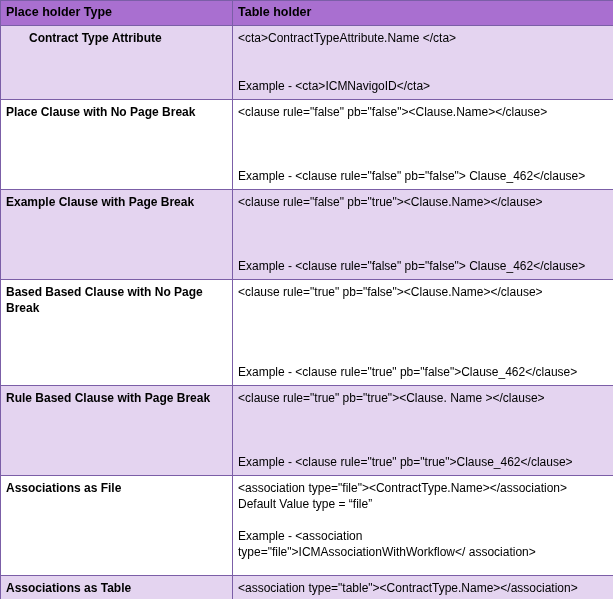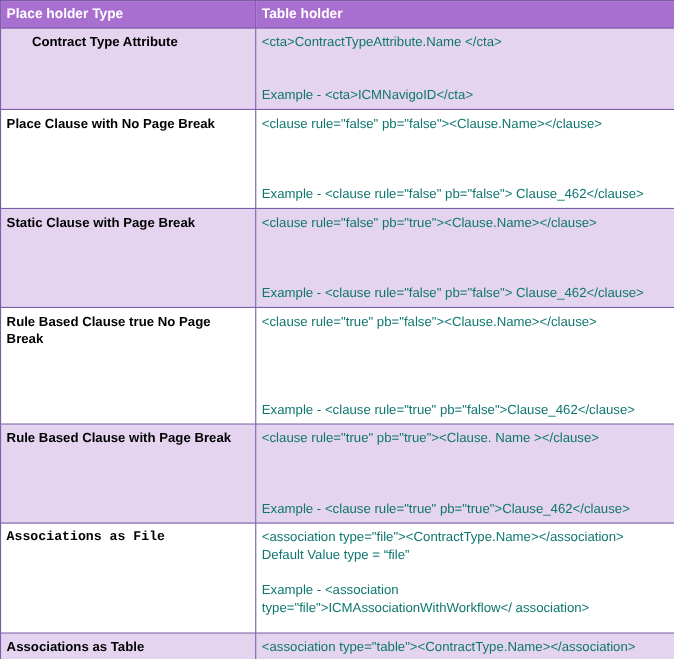--- a/index.html
+++ b/index.html
@@ -17,36 +17,36 @@
     border-collapse: collapse;
     width: 613px;
     table-layout: fixed;
     border: 1px solid #7b5ea7;
   }
   table.ph-table col.col-type { width: 232px; }
   table.ph-table col.col-ph { width: 381px; }
 
   thead th {
     background: #a96fd0;
-    color: #ffffff;
+    color: #000000;
     font-size: 12.5px;
     font-weight: bold;
     text-align: left;
     padding: 4px 5px 5px 5px;
     border: 1px solid #7b5ea7;
     vertical-align: top;
     line-height: 15px;
   }
   tbody td {
     border: 1px solid #7b5ea7;
     vertical-align: top;
     padding: 4px 5px 5px 5px;
     font-size: 12px;
     line-height: 16px;
-    color: #0f766e;
+    color: #000000;
   }
   tbody tr.shade td { background: #e4d4f0; }
   tbody tr.plain td { background: #ffffff; }
 
   td.type-cell {
     font-weight: bold;
     font-size: 12px;
     color: #000000;
   }
   td.ph-cell .line {
@@ -84,45 +84,45 @@
       </tr>
       <tr class="plain">
         <td class="type-cell" style="height: 59px;">Place Clause with No Page Break</td>
         <td class="ph-cell">
           <span class="line">&lt;clause rule="false" pb="false"&gt;&lt;Clause.Name&gt;&lt;/clause&gt;</span>
           <span class="spacer" style="height: 48px;"></span>
           <span class="line">Example - &lt;clause rule="false" pb="false"&gt; Clause_462&lt;/clause&gt;</span>
         </td>
       </tr>
       <tr class="shade">
-        <td class="type-cell" style="height: 52px;">Static Clause  with Page Break</td>
+        <td class="type-cell" style="height: 52px;">Example Clause  with Page Break</td>
         <td class="ph-cell">
           <span class="line">&lt;clause rule="false" pb="true"&gt;&lt;Clause.Name&gt;&lt;/clause&gt;</span>
           <span class="spacer" style="height: 48px;"></span>
           <span class="line">Example - &lt;clause rule="false" pb="false"&gt; Clause_462&lt;/clause&gt;</span>
         </td>
       </tr>
       <tr class="plain">
-        <td class="type-cell" style="height: 65px;">Rule Based Clause true No Page Break</td>
+        <td class="type-cell" style="height: 65px;">Based Based Clause with No Page Break</td>
         <td class="ph-cell">
           <span class="line">&lt;clause rule="true" pb="false"&gt;&lt;Clause.Name&gt;&lt;/clause&gt;</span>
           <span class="spacer" style="height: 64px;"></span>
           <span class="line">Example - &lt;clause rule="true" pb="false"&gt;Clause_462&lt;/clause&gt;</span>
         </td>
       </tr>
       <tr class="shade">
         <td class="type-cell" style="height: 61px; margin-top: 24px;">Rule Based Clause with Page Break</td>
         <td class="ph-cell">
           <span class="line">&lt;clause rule="true" pb="true"&gt;&lt;Clause. Name &gt;&lt;/clause&gt;</span>
           <span class="spacer" style="height: 48px;"></span>
           <span class="line">Example - &lt;clause rule="true" pb="true"&gt;Clause_462&lt;/clause&gt;</span>
         </td>
       </tr>
       <tr class="plain">
-        <td class="type-cell" style="height: 90px; font-family: Liberation Mono, monospace;">Associations as File</td>
+        <td class="type-cell" style="height: 90px;">Associations as File</td>
         <td class="ph-cell">
           <span class="line">&lt;association type="file"&gt;&lt;ContractType.Name&gt;&lt;/association&gt;</span>
           <span class="line">Default Value type = “file”</span>
           <span class="spacer" style="height: 16px;"></span>
           <span class="line">Example - &lt;association</span>
           <span class="line">type="file"&gt;ICMAssociationWithWorkflow&lt;/ association&gt;</span>
         </td>
       </tr>
       <tr class="shade">
         <td class="type-cell" style="height: 90px;">Associations as Table</td>

